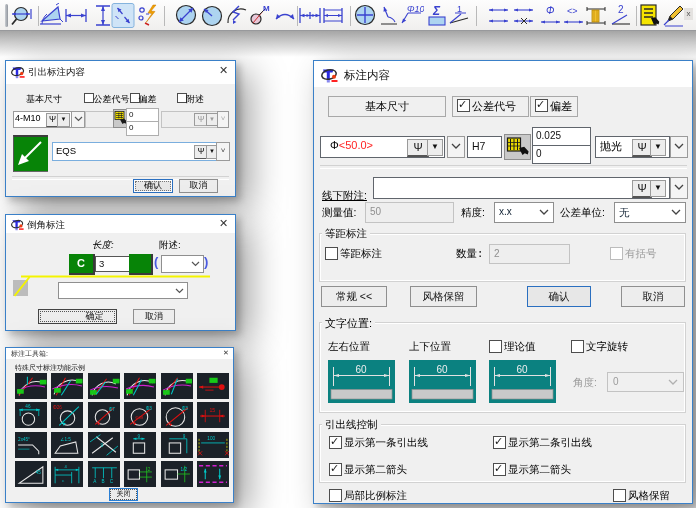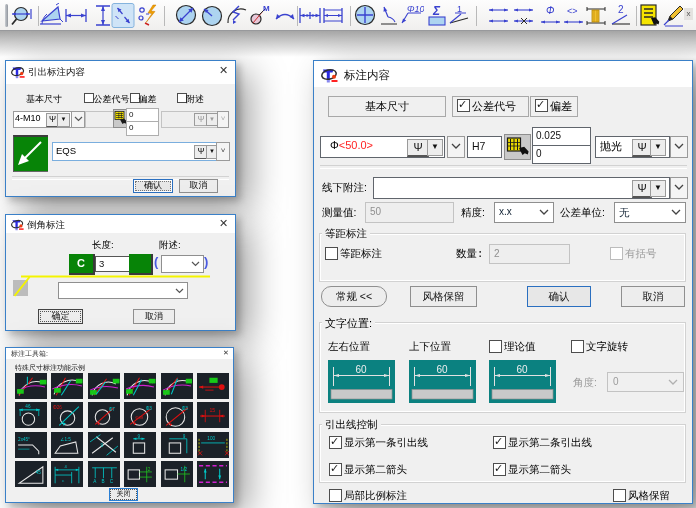--- a/index.html
+++ b/index.html
@@ -250,21 +250,21 @@
  <div class="tbar" style="height:18px;"></div>
  <svg class="abs" style="left:5px;top:3px;" width="13" height="13" viewBox="0 0 17 16">
    <path d="M2 2.5 L12.5 2.5 L11.5 5.5 L8.8 5.5 L8.8 13.5 L5.8 13.5 L5.8 5.5 L3 5.5 Z" fill="#2a2ae0"></path>
    <ellipse cx="8" cy="7.5" rx="7.3" ry="4.6" fill="none" stroke="#2f2f2f" stroke-width="1.5" transform="rotate(-14 8 7.5)"></ellipse>
    <path d="M5.8 13.5 h3 v2 h-3 z" fill="#8888ee"></path>
    <circle cx="13" cy="9.8" r="2" fill="#ee3c11"></circle>
    <rect x="10.5" y="13" width="6" height="2" fill="#ff2222"></rect>
  </svg>
  <div class="abs" style="left:21px;top:4px;font-size:9.5px;color:#111;">倒角标注</div>
  <div class="x" style="left:213px;top:2px;font-size:11px;">✕</div>
- <div class="abs" style="left:86px;top:24px;font-size:9.5px;">长度:</div>
+ <div class="abs" style="left:86px;top:24px;font-size:9.5px;font-style:italic;">长度:</div>
  <div class="abs" style="left:153px;top:24px;font-size:9.5px;">附述:</div>
  <div class="abs" style="left:7px;top:65px;width:15px;height:16px;background:#bcbcbc;"></div>
     <svg class="abs" style="left:0;top:0;" width="229" height="113" viewBox="0 0 229 113">
    <path d="M15 61.5 H204" stroke="#f4f400" stroke-width="2"></path>
    <path d="M8.5 81 L23.5 62" stroke="#f4f400" stroke-width="2"></path>
  </svg>
  <div class="abs" style="left:63px;top:39px;width:24px;height:19px;background:#078407;color:#fff;text-align:center;line-height:18px;font-size:11px;font-weight:bold;border-right:2px solid #3a3a3a;border-bottom:2px solid #3a3a3a;">C</div>
  <div class="fld" style="left:89px;top:41px;width:33px;height:14px;font-size:9.5px;line-height:13px;text-indent:3px;border-color:#555;">3</div>
  <div class="abs" style="left:123px;top:39px;width:22px;height:19px;background:#078407;border-right:2px solid #3a3a3a;border-bottom:2px solid #3a3a3a;"></div>
  <div class="abs" style="left:148px;top:39px;font-size:13px;color:#4a5ae0;font-weight:bold;">(</div>
@@ -272,21 +272,21 @@
       <svg width="9" height="6" viewBox="0 0 9 6" style="position:absolute;right:3px;top:5px;">
         <path d="M1 1 L4.5 4.5 L8 1" stroke="#555" stroke-width="1.2" fill="none"></path>
       </svg>
     </div>
  <div class="abs" style="left:198px;top:39px;font-size:13px;color:#4a5ae0;font-weight:bold;">)</div>
  <div class="abs" style="left:52px;top:67px;width:128px;height:15px;background:#fff;border:1px solid #8f8f8f;">
       <svg width="9" height="6" viewBox="0 0 9 6" style="position:absolute;right:3px;top:4.5px;">
         <path d="M1 1 L4.5 4.5 L8 1" stroke="#555" stroke-width="1.2" fill="none"></path>
       </svg>
     </div>
- <div class="btn" style="left:32px;top:94px;width:43px;height:13px;line-height:12px;font-size:9px;outline:1px dotted #555;outline-offset:-3px;border-color:#444;">确定</div>
+ <div class="btn" style="left:32px;top:94px;width:43px;height:13px;line-height:12px;font-size:9px;outline:1px dotted #555;outline-offset:-3px;border-color:#444;padding-left:34px;">确定</div>
  <div class="btn" style="left:127px;top:94px;width:40px;height:13px;line-height:12px;font-size:9px;">取消</div>
 </div>
 <div id="d3" class="win" style="left:5px;top:347px;width:227px;height:154px;font-size:7px;">
  <div class="tbar" style="height:11px;"></div>
  <div class="abs" style="left:5px;top:1px;font-size:7px;color:#333;">标注工具箱:</div>
  <div class="x" style="left:217px;top:1px;font-size:7px;">✕</div>
  <div class="abs" style="left:9px;top:15px;font-size:7px;color:#111;">特殊尺寸标注功能示例</div>
  <div class="dtile" style="left:8.5px;top:24.5px;"><svg width="31" height="24" viewBox="0 0 31 24">
         <path d="M4 21 A17 17 0 0 1 27 9" stroke="#e8e8e8" fill="none" stroke-width="1"></path>
         <path d="M4 21 L17 4" stroke="#e01010" stroke-width="1"></path>
@@ -485,21 +485,21 @@
  <div class="abs" style="left:286px;top:78px;font-size:11px;">抛光</div>
  <div class="psi" style="left:318px;top:77.5px;width:18px;height:15px;line-height:14px;font-size:11px;border-bottom:2px solid #555;">Ψ</div>
  <div class="da" style="left:336px;top:77.5px;width:14px;height:15px;line-height:13px;font-size:8px;">▼</div>
  <div class="vbtn" style="left:356px;top:75px;width:16px;height:20px;">
       <svg width="10" height="7" viewBox="0 0 10 7" style="display:block;margin:6px auto 0;">
         <path d="M1 1 L5 5 L9 1" stroke="#444" stroke-width="1.3" fill="none"></path>
       </svg>
     </div>
  <div class="etch" style="left:6px;top:104px;width:367px;"></div>
 
- <div class="abs" style="left:8px;top:120px;font-size:10.5px;">线下附注:</div>
+ <div class="abs" style="left:8px;top:128px;font-size:10.5px;text-decoration:underline;">线下附注:</div>
  <div class="fld" style="left:59px;top:116px;width:295px;height:20px;"></div>
  <div class="psi" style="left:318px;top:118.5px;width:18px;height:15px;line-height:14px;font-size:11px;border-bottom:2px solid #555;">Ψ</div>
  <div class="da" style="left:336px;top:118.5px;width:14px;height:15px;line-height:13px;font-size:8px;">▼</div>
  <div class="vbtn" style="left:356px;top:116px;width:16px;height:20px;">
       <svg width="10" height="7" viewBox="0 0 10 7" style="display:block;margin:6px auto 0;">
         <path d="M1 1 L5 5 L9 1" stroke="#444" stroke-width="1.3" fill="none"></path>
       </svg>
     </div>
 
  <div class="abs" style="left:8px;top:145px;font-size:10.5px;">测量值:</div>
@@ -515,21 +515,21 @@
 
  <div class="gbox" style="left:5px;top:172px;width:365px;height:47px;"></div>
  <div class="glab" style="left:8px;top:166px;font-size:10.5px;">等距标注</div>
  <div class="cb" style="left:11px;top:186px;width:11px;height:11px;"></div>
  <div class="abs" style="left:26px;top:186px;font-size:10.5px;">等距标注</div>
  <div class="abs" style="left:142px;top:186px;font-size:10.5px;font-family:Liberation Mono, monospace;">数量:</div>
  <div class="fldg" style="left:175px;top:183px;width:79px;height:18px;font-size:10px;line-height:17px;text-indent:4px;">2</div>
  <div class="cb dis" style="left:296px;top:186px;width:11px;height:11px;"></div>
  <div class="abs" style="left:311px;top:186px;font-size:10.5px;color:#9b9b9b;">有括号</div>
 
- <div class="btn" style="left:7px;top:225px;width:64px;height:19px;line-height:18px;font-size:10.5px;border-radius:10px;">常规 &lt;&lt;</div>
+ <div class="btn" style="left:7px;top:225px;width:64px;height:19px;line-height:18px;font-size:10.5px;">常规 &lt;&lt;</div>
  <div class="btn" style="left:96px;top:225px;width:65px;height:19px;line-height:18px;font-size:10.5px;">风格保留</div>
  <div class="btn def" style="left:213px;top:225px;width:62px;height:19px;line-height:18px;font-size:10.5px;">确认</div>
  <div class="btn" style="left:307px;top:225px;width:62px;height:19px;line-height:18px;font-size:10.5px;">取消</div>
 
  <div class="gbox" style="left:5px;top:261px;width:365px;height:89px;"></div>
  <div class="glab" style="left:8px;top:255px;font-size:11px;">文字位置:</div>
  <div class="abs" style="left:14px;top:279px;font-size:10.5px;">左右位置</div>
  <div class="abs" style="left:95px;top:279px;font-size:10.5px;">上下位置</div>
  <div class="cb" style="left:175px;top:279px;width:11px;height:11px;"></div>
  <div class="abs" style="left:190px;top:279px;font-size:10.5px;">理论值</div>

